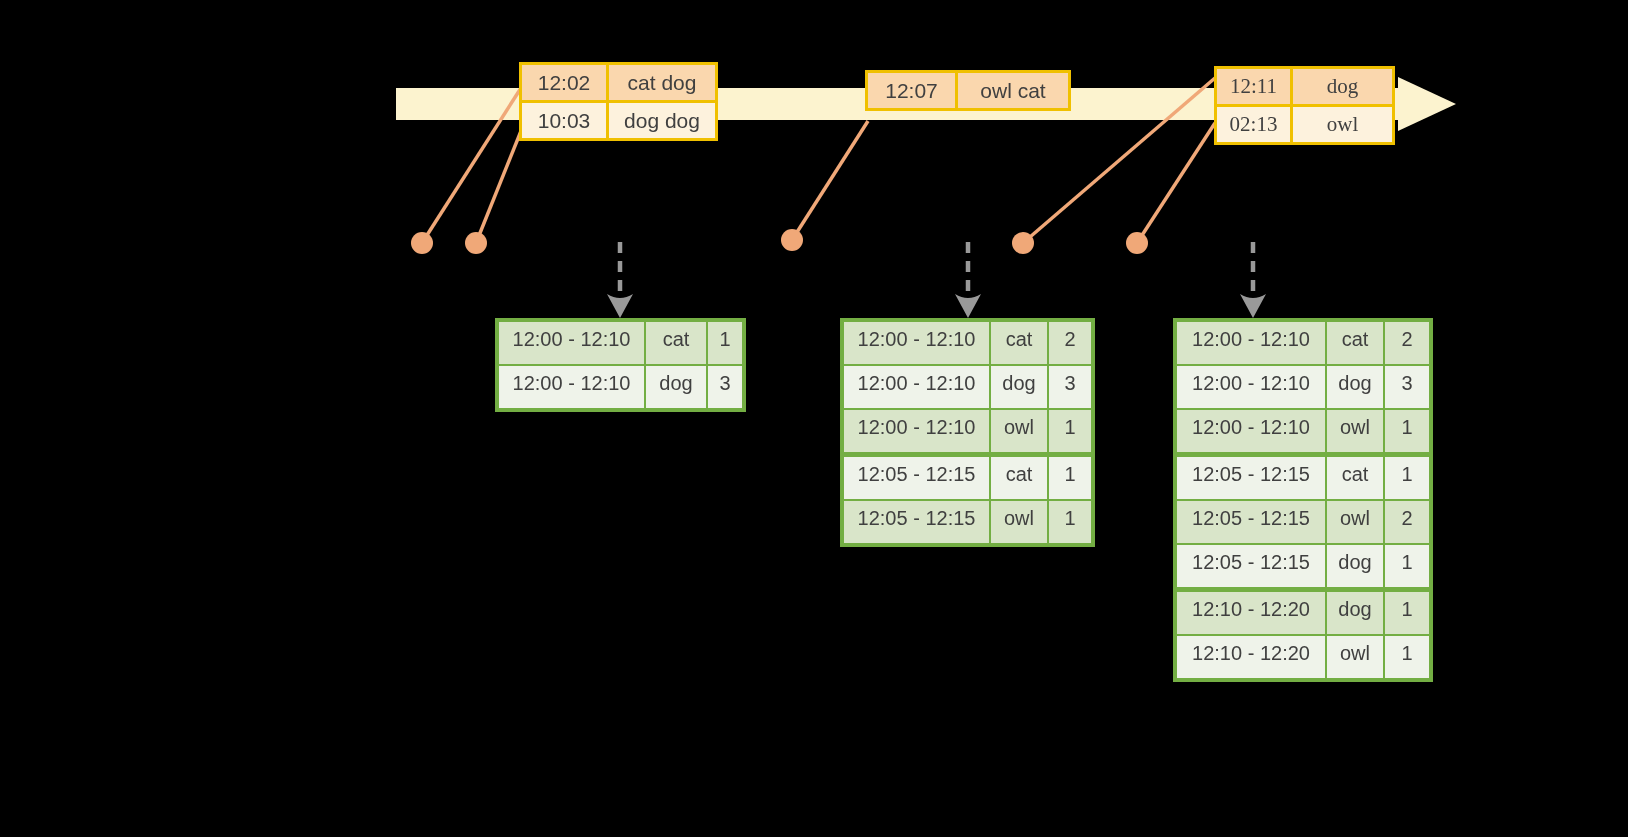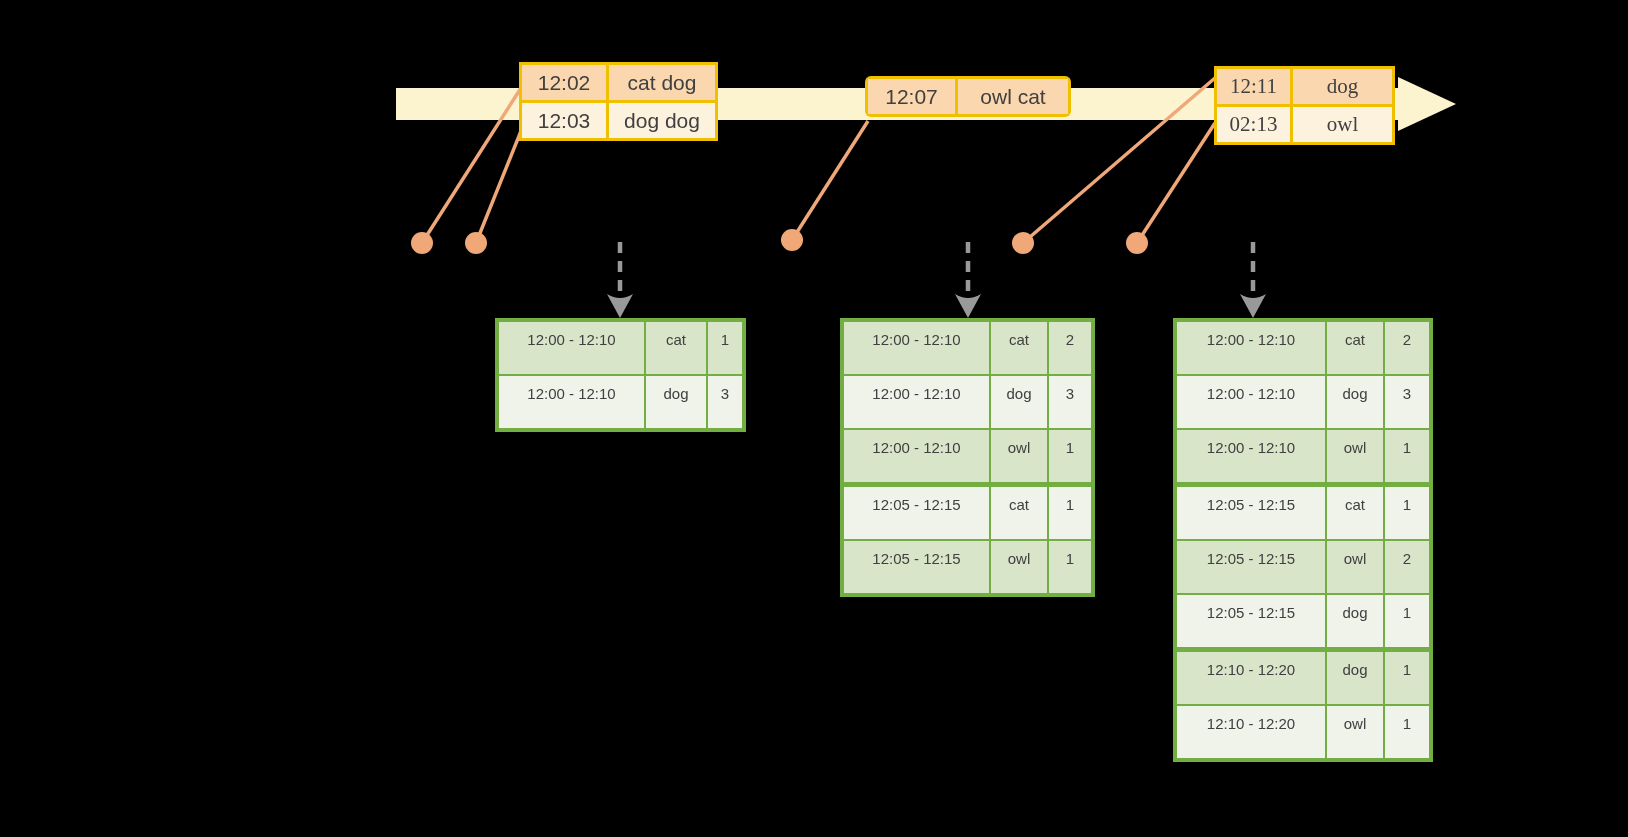--- a/index.html
+++ b/index.html
@@ -26,36 +26,36 @@
     border-left:58px solid var(--timeline-fill);border-top:27px solid transparent;border-bottom:27px solid transparent;}
   
   .overlay{position:absolute;left:0;top:0;z-index:2;pointer-events:none;}
   .conn{stroke:var(--connector-orange);stroke-width:3.5px;}
   .dot{fill:var(--connector-orange);}
   .trigger-line{stroke:var(--trigger-arrow-gray);stroke-width:4.5px;stroke-dasharray:11 8;}
   .trigger-head{fill:var(--trigger-arrow-gray);}
   
   .event-table{position:absolute;display:grid;gap:3px;padding:3px;background:var(--event-border);z-index:3;}
   #event-table-0{left:519px;top:62px;grid-template-columns:84px 106px;}
-  #event-table-1{left:865px;top:76px;grid-template-columns:87px 110px;border-radius:6px;}
+  #event-table-1{left:865px;top:70px;grid-template-columns:87px 110px;}
   #event-table-2{left:1214px;top:66px;grid-template-columns:73px 99px;font-family:Liberation Serif, serif;}
   .ecell{height:35px;line-height:35px;text-align:center;font-size:21px;}
   .ecell.dark{background:var(--event-row-dark);}
   .ecell.light{background:var(--event-row-light);}
   
   .result-table{position:absolute;display:flex;flex-direction:column;gap:2px;padding:4px;background:var(--result-border);z-index:3;}
   #result-table-0{left:495px;top:318px;}
   #result-table-1{left:840px;top:318px;}
   #result-table-2{left:1173px;top:318px;}
   .result-row{display:grid;gap:2px;}
   #result-table-0 .result-row{grid-template-columns:145px 60px 34px;}
   #result-table-1 .result-row{grid-template-columns:145px 56px 42px;}
   #result-table-2 .result-row{grid-template-columns:148px 56px 44px;}
   .result-row.group-start{margin-top:3px;}
-  .rcell{height:52px;line-height:35px;text-align:center;font-size:15px;}
+  .rcell{height:42px;line-height:35px;text-align:center;font-size:20px;}
   .rcell.dark{background:var(--result-row-dark);}
   .rcell.light{background:var(--result-row-light);}
 </style>
 </head>
 <body>
 
 <div class="canvas">
 
   <div class="timeline-band"></div>
   <div class="timeline-head"></div>
@@ -83,21 +83,21 @@
     </g>
     <g>
       <line class="trigger-line" x1="1253" y1="242" x2="1253" y2="296"></line>
       <path class="trigger-head" d="M1240,294 Q1253,302 1266,294 L1253,318 Z"></path>
     </g>
   </svg>
 
   <div id="event-table-0" class="event-table">
       <div class="ecell dark">12:02</div>
       <div class="ecell dark">cat dog</div>
-      <div class="ecell light">12:03</div>
+      <div class="ecell light">10:03</div>
       <div class="ecell light">dog dog</div>
     </div>
   <div id="event-table-1" class="event-table">
       <div class="ecell dark">12:07</div>
       <div class="ecell dark">owl cat</div>
     </div>
   <div id="event-table-2" class="event-table">
       <div class="ecell dark">12:11</div>
       <div class="ecell dark">dog</div>
       <div class="ecell light">02:13</div>

